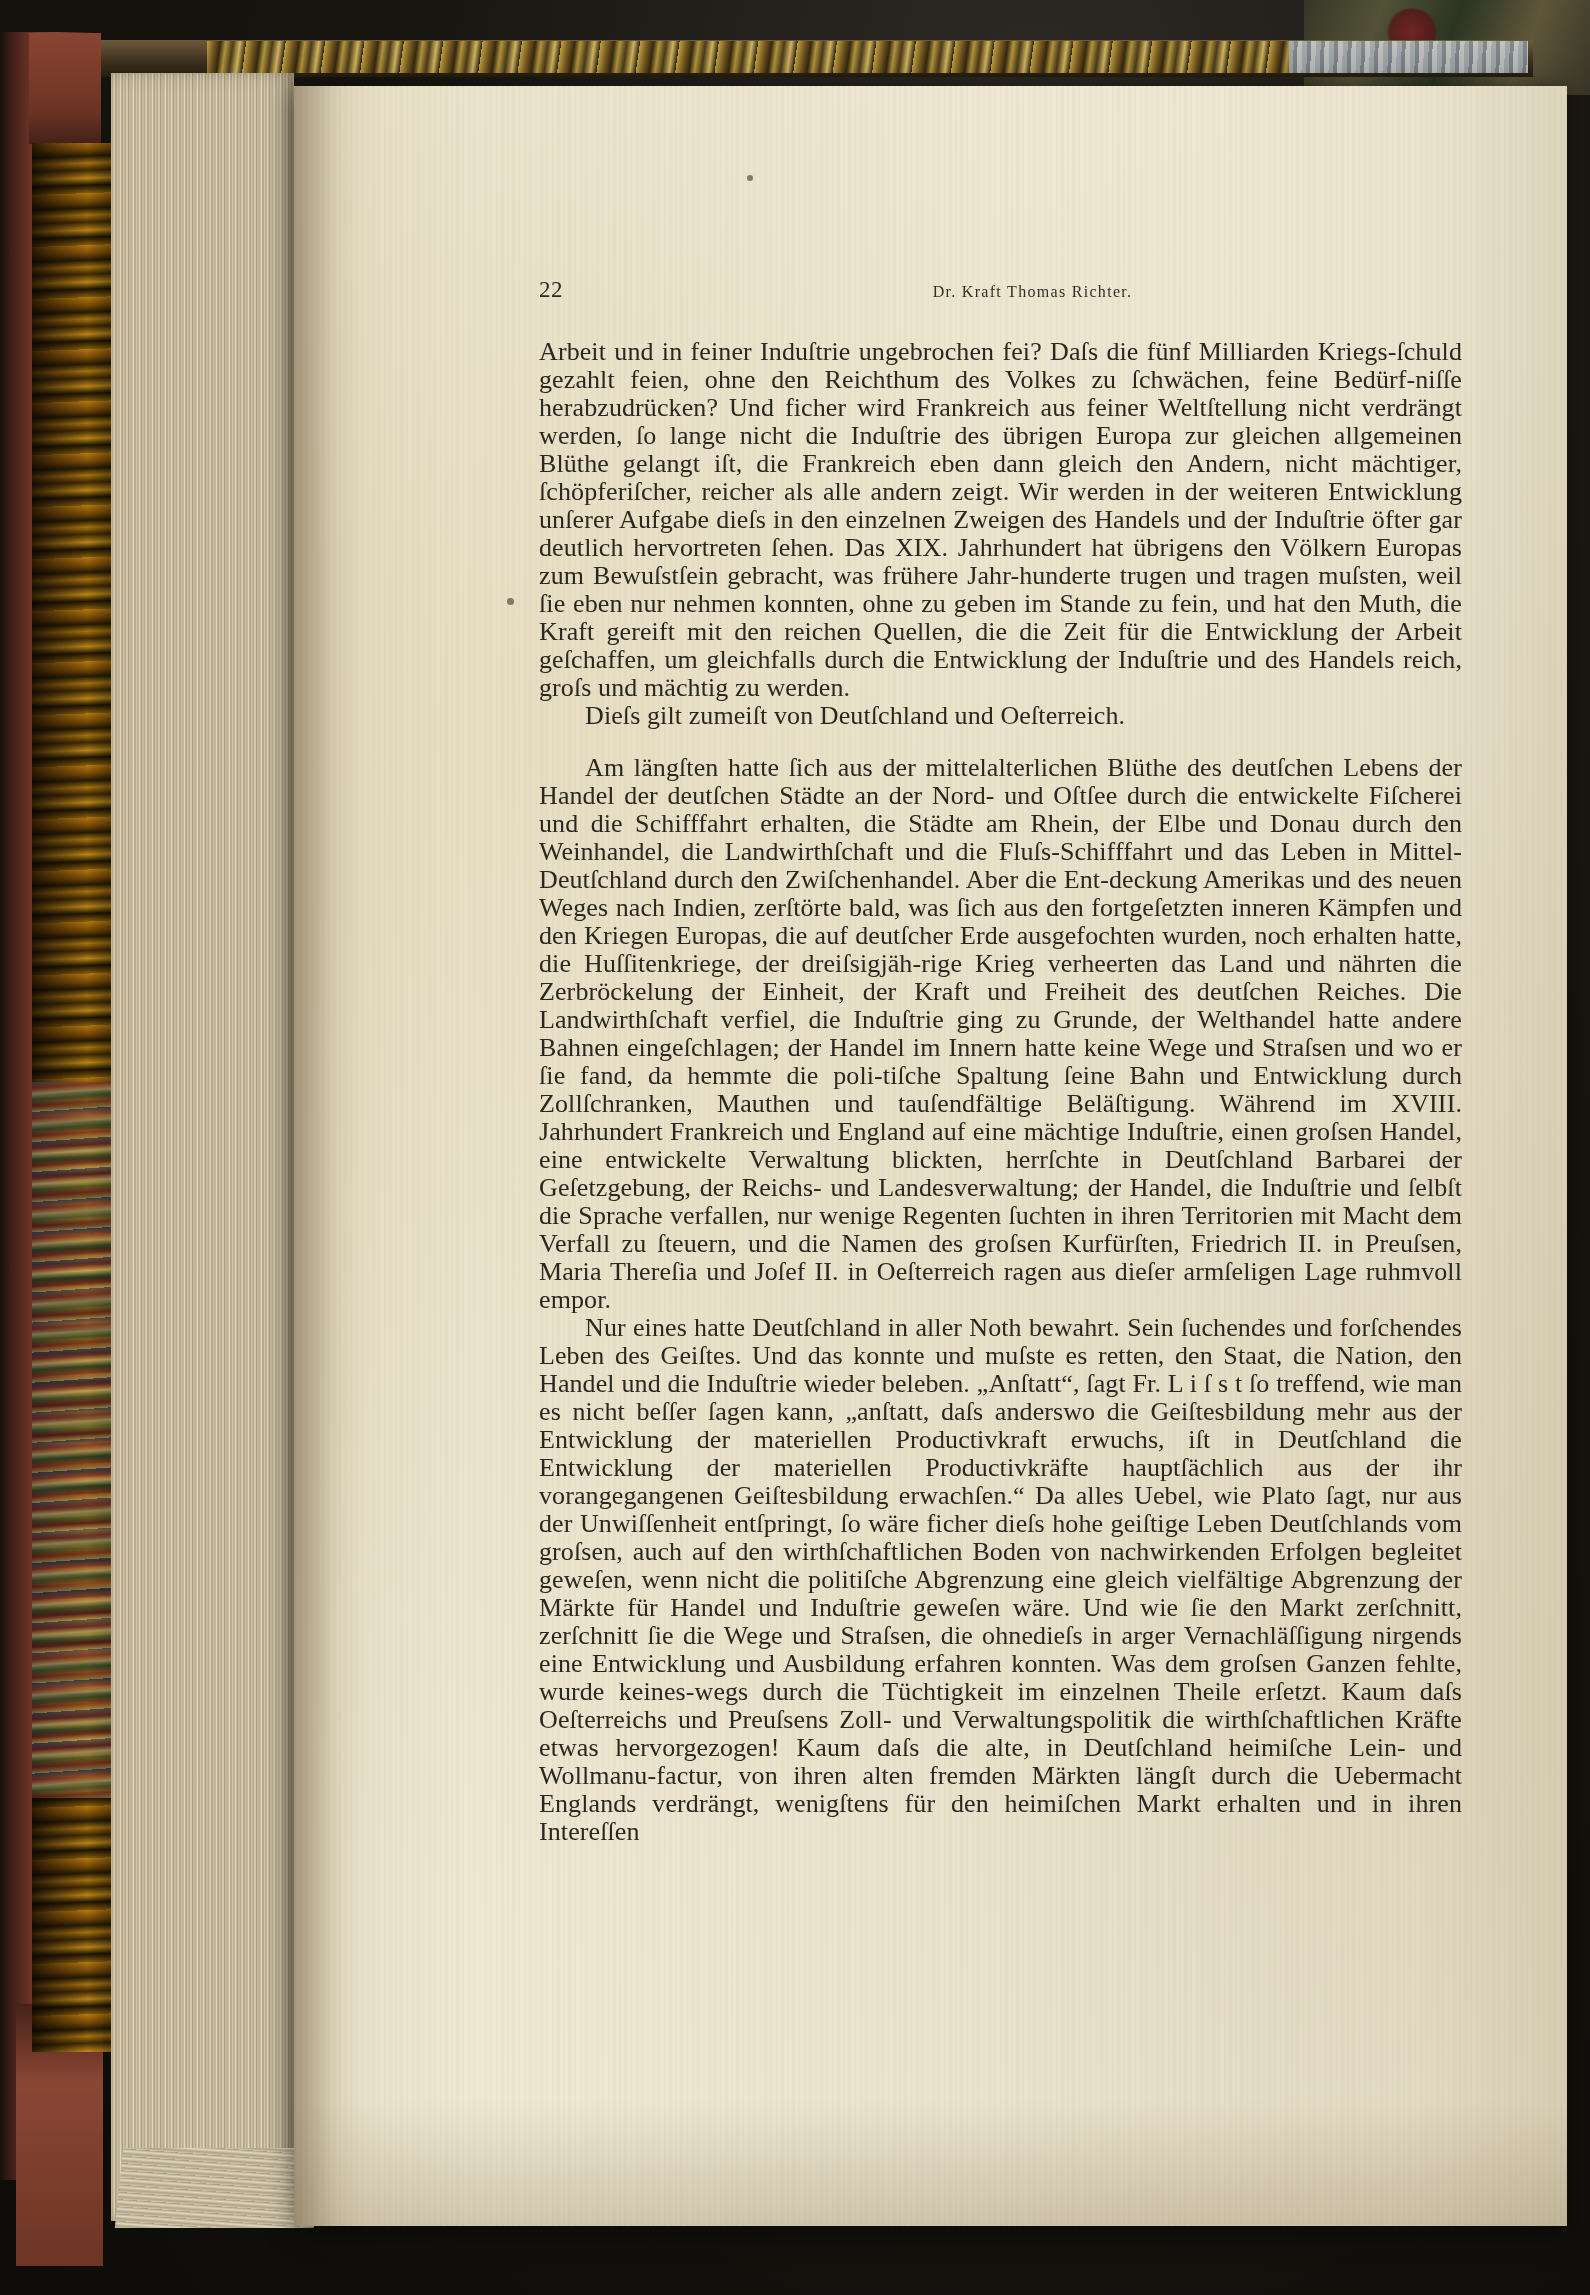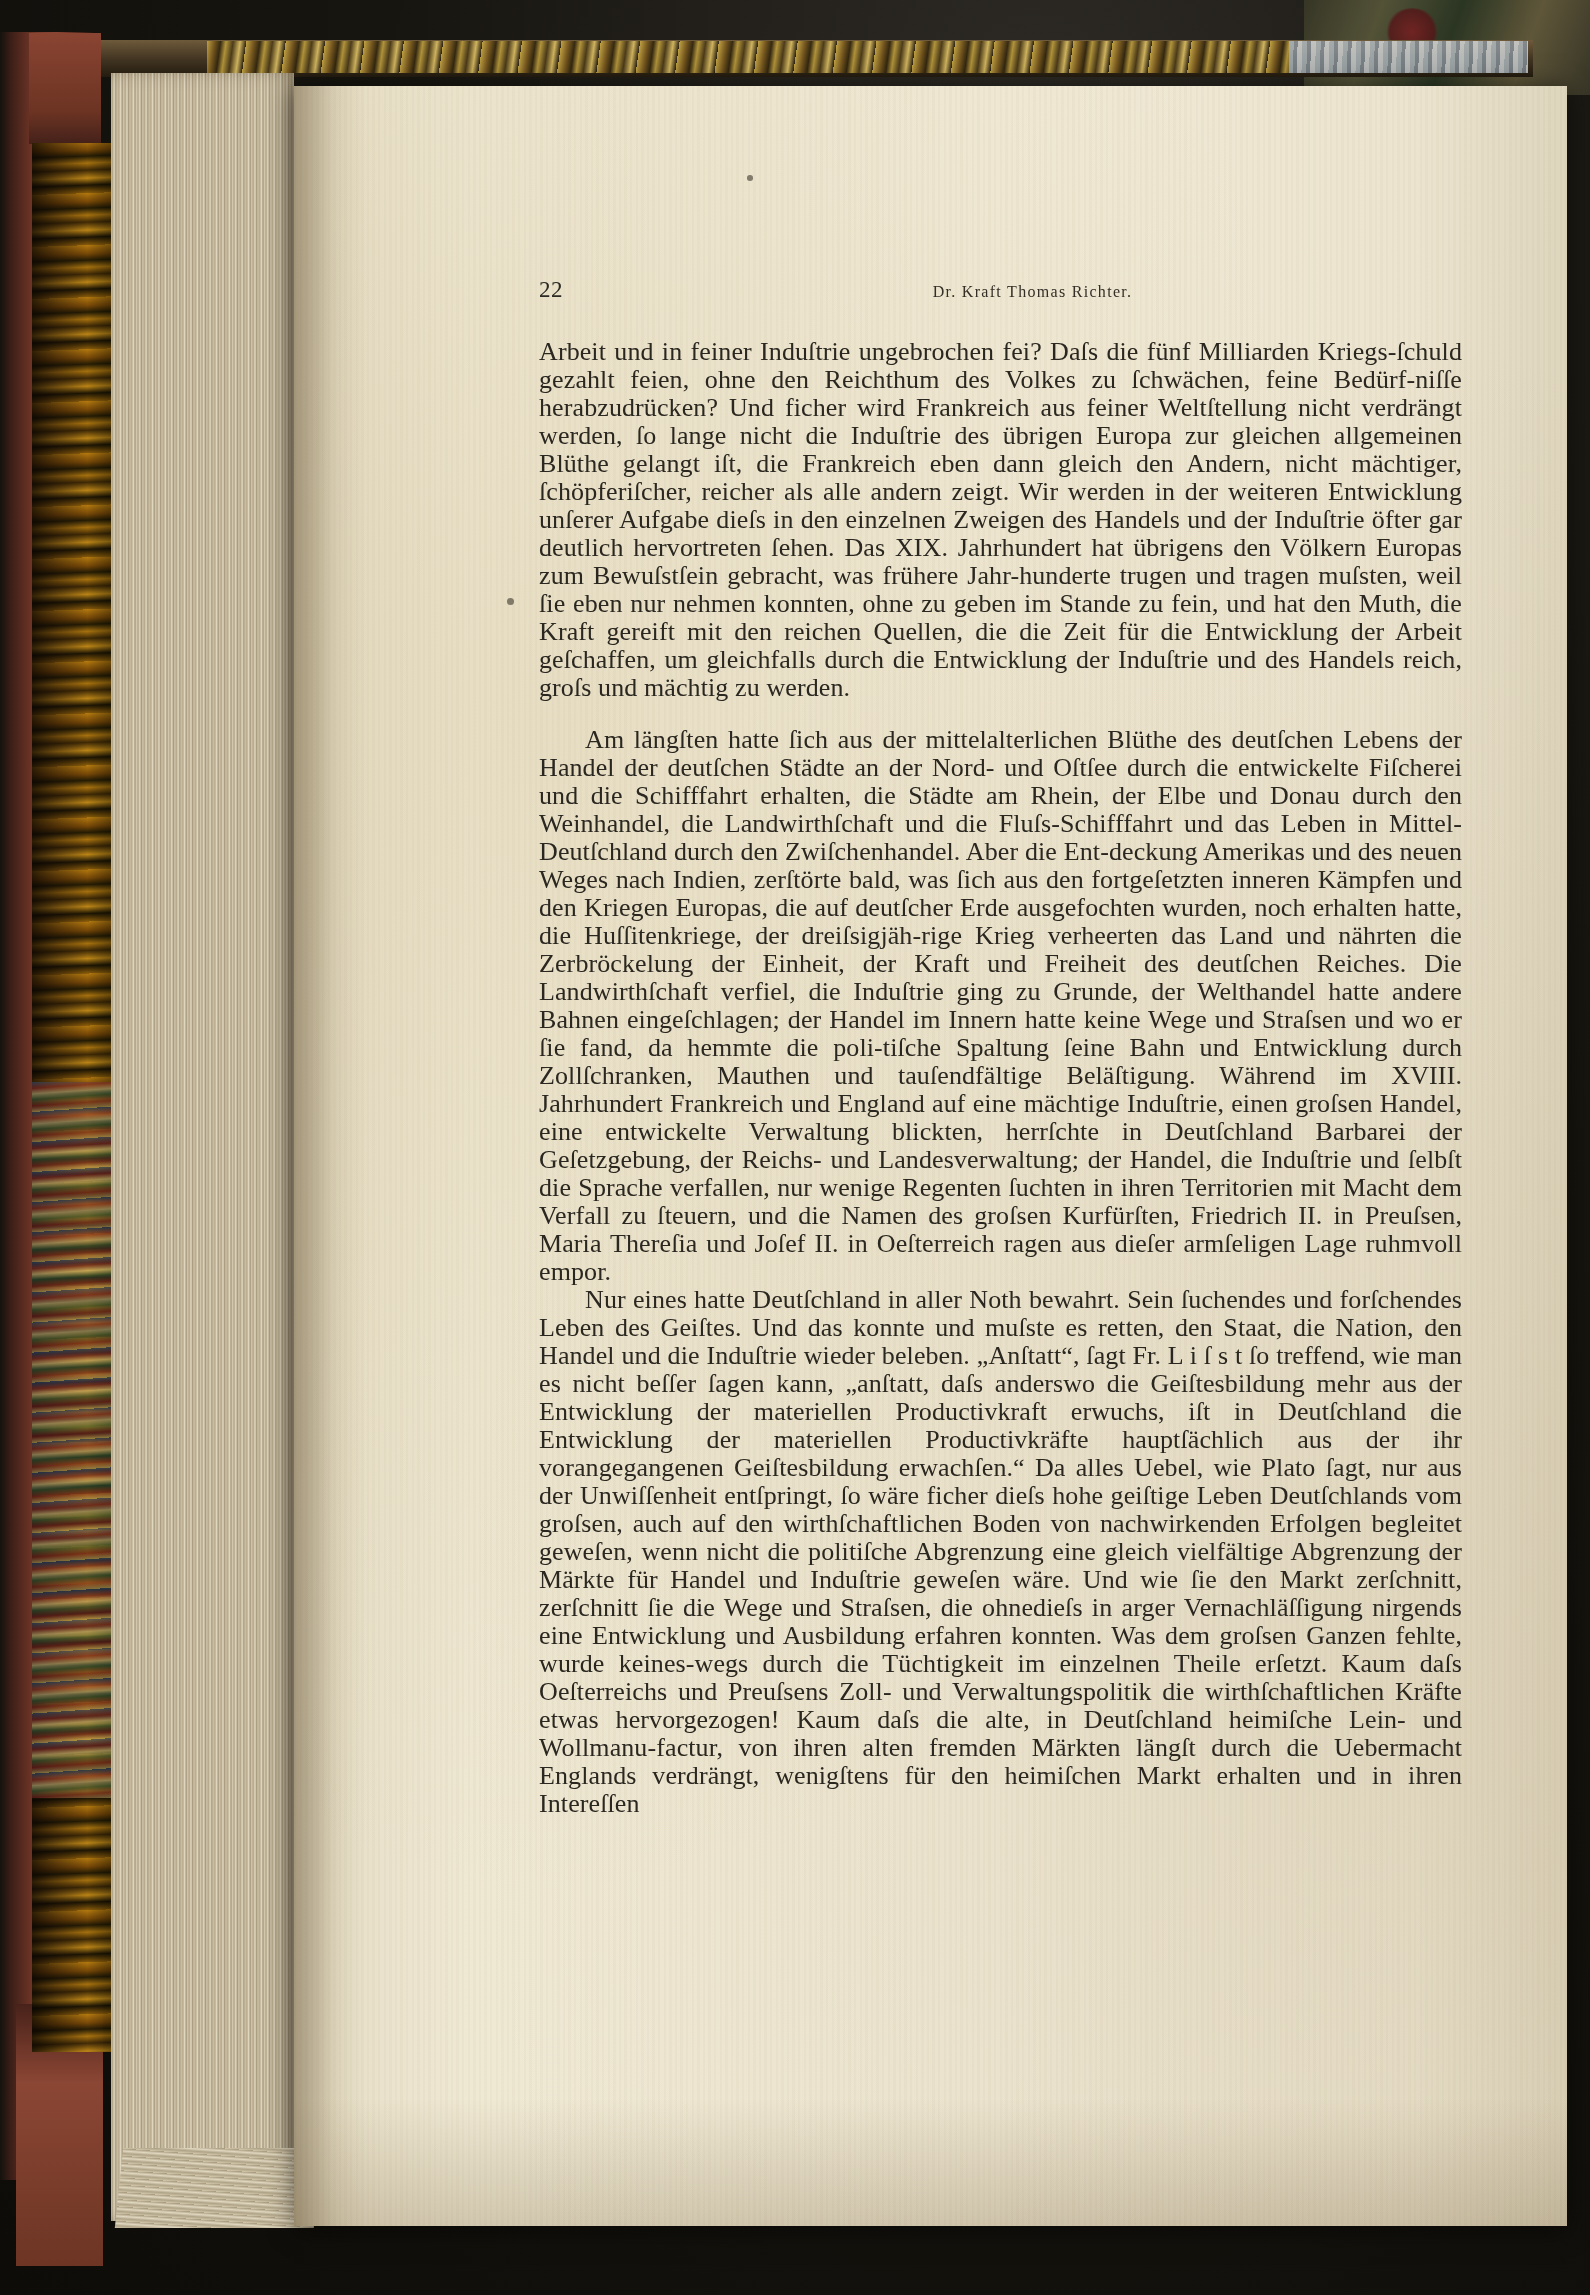--- a/index.html
+++ b/index.html
@@ -227,20 +227,21 @@
 
     <div class="content">
 
       <div class="header-row">
         <div class="folio">22</div>
         <div class="running-head">Dr. Kraft Thomas Richter.</div>
       </div>
 
       <div class="body-text">
         <p>Arbeit und in feiner Induſtrie ungebrochen fei? Daſs die fünf Milliarden Kriegs-ſchuld gezahlt feien, ohne den Reichthum des Volkes zu ſchwächen, feine Bedürf-niſſe herabzudrücken? Und ficher wird Frankreich aus feiner Weltſtellung nicht verdrängt werden, ſo lange nicht die Induſtrie des übrigen Europa zur gleichen allgemeinen Blüthe gelangt iſt, die Frankreich eben dann gleich den Andern, nicht mächtiger, ſchöpferiſcher, reicher als alle andern zeigt. Wir werden in der weiteren Entwicklung unſerer Aufgabe dieſs in den einzelnen Zweigen des Handels und der Induſtrie öfter gar deutlich hervortreten ſehen. Das XIX. Jahrhundert hat übrigens den Völkern Europas zum Bewuſstſein gebracht, was frühere Jahr-hunderte trugen und tragen muſsten, weil ſie eben nur nehmen konnten, ohne zu geben im Stande zu fein, und hat den Muth, die Kraft gereift mit den reichen Quellen, die die Zeit für die Entwicklung der Arbeit geſchaffen, um gleichfalls durch die Entwicklung der Induſtrie und des Handels reich, groſs und mächtig zu werden.</p>
+        <p class="indent small-gap">Dieſs gilt zumeiſt von Deutſchland und Oeſterreich.</p>
         <p class="indent gap">Am längſten hatte ſich aus der mittelalterlichen Blüthe des deutſchen Lebens der Handel der deutſchen Städte an der Nord- und Oſtſee durch die entwickelte Fiſcherei und die Schifffahrt erhalten, die Städte am Rhein, der Elbe und Donau durch den Weinhandel, die Landwirthſchaft und die Fluſs-Schifffahrt und das Leben in Mittel-Deutſchland durch den Zwiſchenhandel. Aber die Ent-deckung Amerikas und des neuen Weges nach Indien, zerſtörte bald, was ſich aus den fortgeſetzten inneren Kämpfen und den Kriegen Europas, die auf deutſcher Erde ausgefochten wurden, noch erhalten hatte, die Huſſitenkriege, der dreiſsigjäh-rige Krieg verheerten das Land und nährten die Zerbröckelung der Einheit, der Kraft und Freiheit des deutſchen Reiches. Die Landwirthſchaft verfiel, die Induſtrie ging zu Grunde, der Welthandel hatte andere Bahnen eingeſchlagen; der Handel im Innern hatte keine Wege und Straſsen und wo er ſie fand, da hemmte die poli-tiſche Spaltung ſeine Bahn und Entwicklung durch Zollſchranken, Mauthen und tauſendfältige Beläſtigung. Während im XVIII. Jahrhundert Frankreich und England auf eine mächtige Induſtrie, einen groſsen Handel, eine entwickelte Verwaltung blickten, herrſchte in Deutſchland Barbarei der Geſetzgebung, der Reichs- und Landesverwaltung; der Handel, die Induſtrie und ſelbſt die Sprache verfallen, nur wenige Regenten ſuchten in ihren Territorien mit Macht dem Verfall zu ſteuern, und die Namen des groſsen Kurfürſten, Friedrich II. in Preuſsen, Maria Thereſia und Joſef II. in Oeſterreich ragen aus dieſer armſeligen Lage ruhmvoll empor.</p>
         <p class="indent">Nur eines hatte Deutſchland in aller Noth bewahrt. Sein ſuchendes und forſchendes Leben des Geiſtes. Und das konnte und muſste es retten, den Staat, die Nation, den Handel und die Induſtrie wieder beleben. „Anſtatt“, ſagt Fr. L i ſ s t ſo treffend, wie man es nicht beſſer ſagen kann, „anſtatt, daſs anderswo die Geiſtesbildung mehr aus der Entwicklung der materiellen Productivkraft erwuchs, iſt in Deutſchland die Entwicklung der materiellen Productivkräfte hauptſächlich aus der ihr vorangegangenen Geiſtesbildung erwachſen.“ Da alles Uebel, wie Plato ſagt, nur aus der Unwiſſenheit entſpringt, ſo wäre ficher dieſs hohe geiſtige Leben Deutſchlands vom groſsen, auch auf den wirthſchaftlichen Boden von nachwirkenden Erfolgen begleitet geweſen, wenn nicht die politiſche Abgrenzung eine gleich vielfältige Abgrenzung der Märkte für Handel und Induſtrie geweſen wäre. Und wie ſie den Markt zerſchnitt, zerſchnitt ſie die Wege und Straſsen, die ohnedieſs in arger Vernachläſſigung nirgends eine Entwicklung und Ausbildung erfahren konnten. Was dem groſsen Ganzen fehlte, wurde keines-wegs durch die Tüchtigkeit im einzelnen Theile erſetzt. Kaum daſs Oeſterreichs und Preuſsens Zoll- und Verwaltungspolitik die wirthſchaftlichen Kräfte etwas hervorgezogen! Kaum daſs die alte, in Deutſchland heimiſche Lein- und Wollmanu-factur, von ihren alten fremden Märkten längſt durch die Uebermacht Englands verdrängt, wenigſtens für den heimiſchen Markt erhalten und in ihren Intereſſen</p>
       </div>
 
     </div>
   </div>
 
 </div>
 
 

